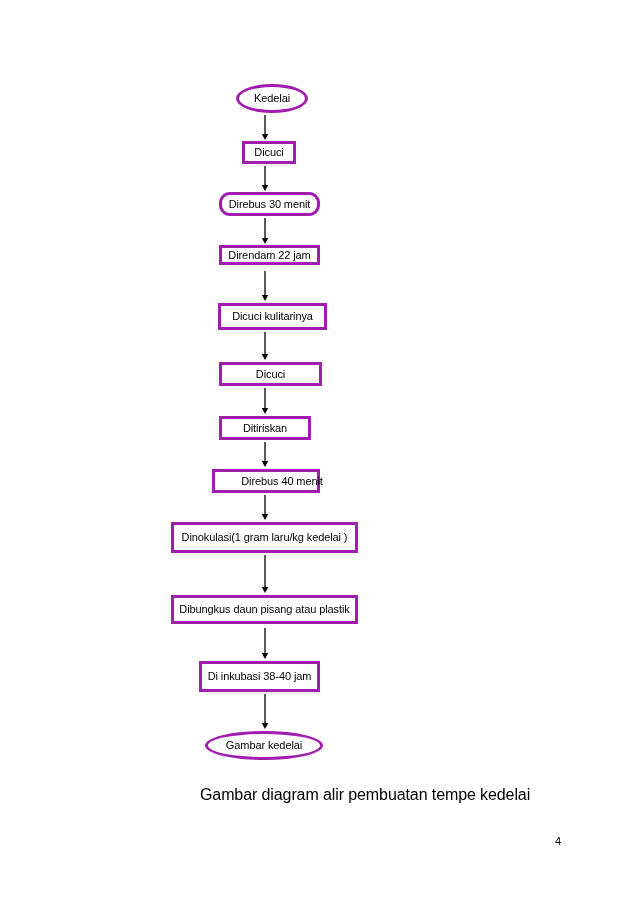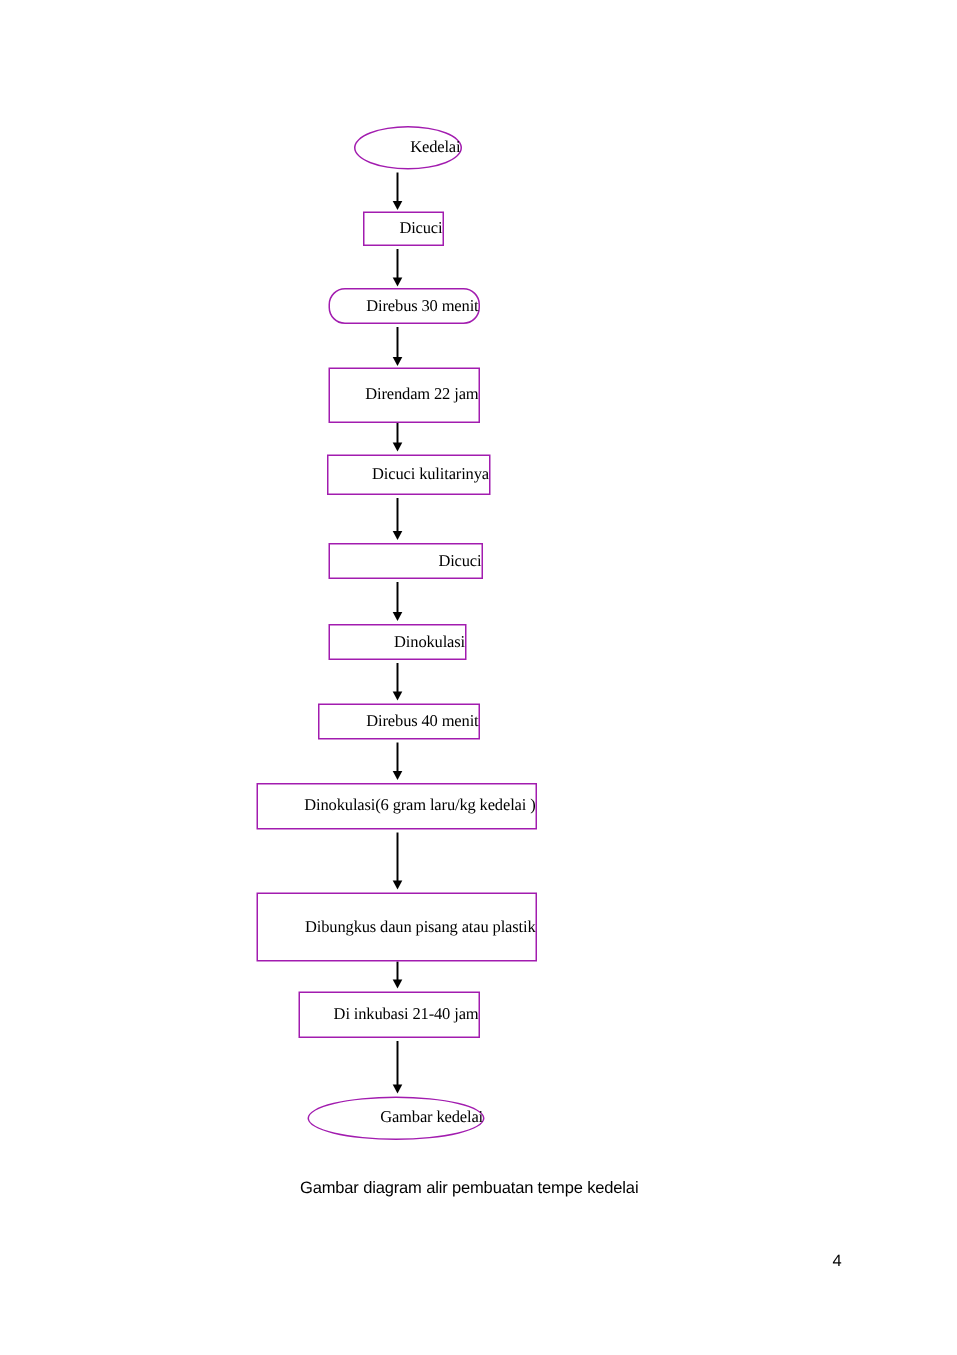--- a/index.html
+++ b/index.html
@@ -14,50 +14,49 @@
   #page {
     position: relative;
     width: 638px;
     height: 903px;
     background: #ffffff;
     overflow: hidden;
   }
   .node {
     position: absolute;
     box-sizing: border-box;
-    border: 1px solid #a21caf;
+    border: 3px solid #a21caf;
     background: #ffffff;
     color: #000000;
     display: flex;
     align-items: center;
-    justify-content: flex-end;
+    justify-content: center;
     text-align: center;
     font-size: 11px;
     line-height: 1.15;
     letter-spacing: -0.1px;
     white-space: nowrap;
-    font-family: Liberation Serif, serif;
   }
   .node.terminator {
     border-radius: 50%;
   }
   .connector {
     position: absolute;
     overflow: visible;
   }
   .connector line {
     stroke: #000000;
     stroke-width: 1.3;
   }
   .connector polygon {
     fill: #000000;
   }
   .caption {
     position: absolute;
-    font-size: 11px;
+    font-size: 16px;
     letter-spacing: -0.1px;
     color: #000000;
     white-space: nowrap;
   }
   .page-number {
     position: absolute;
     font-size: 11px;
     color: #000000;
   }
 </style>
@@ -113,43 +112,43 @@
       </svg>
       <div class="node terminator" style="left: 236px; top: 84px; width: 72px; height: 29px;">
         <span>Kedelai</span>
       </div>
       <div class="node" style="left: 242px; top: 141px; width: 54px; height: 23px;">
         <span>Dicuci</span>
       </div>
       <div class="node" style="left: 219px; top: 192px; width: 101px; height: 24px; border-radius: 11px;">
         <span>Direbus 30 menit</span>
       </div>
-      <div class="node" style="left: 219px; top: 245px; width: 101px; height: 37px;">
+      <div class="node" style="left: 219px; top: 245px; width: 101px; height: 20px;">
         <span>Direndam 22 jam</span>
       </div>
       <div class="node" style="left: 218px; top: 303px; width: 109px; height: 27px;">
         <span>Dicuci kulitarinya</span>
       </div>
       <div class="node" style="left: 219px; top: 362px; width: 103px; height: 24px;">
         <span>Dicuci</span>
       </div>
       <div class="node" style="left: 219px; top: 416px; width: 92px; height: 24px;">
-        <span>Dinokulasi</span>
+        <span>Ditiriskan</span>
       </div>
       <div class="node" style="left: 212px; top: 469px; width: 108px; height: 24px; padding-left: 32px;">
         <span>Direbus 40 menit</span>
       </div>
       <div class="node" style="left: 171px; top: 522px; width: 187px; height: 31px;">
-        <span>Dinokulasi(6 gram laru/kg kedelai )</span>
+        <span>Dinokulasi(1 gram laru/kg kedelai )</span>
       </div>
-      <div class="node" style="left: 171px; top: 595px; width: 187px; height: 46px;">
+      <div class="node" style="left: 171px; top: 595px; width: 187px; height: 29px;">
         <span>Dibungkus daun pisang atau plastik</span>
       </div>
       <div class="node" style="left: 199px; top: 661px; width: 121px; height: 31px;">
-        <span>Di inkubasi 21-40 jam</span>
+        <span>Di inkubasi 38-40 jam</span>
       </div>
       <div class="node terminator" style="left: 205px; top: 731px; width: 118px; height: 29px;">
         <span>Gambar kedelai</span>
       </div>
     </div>
 
   <div class="caption" style="left:200px; top:786px;">Gambar diagram alir pembuatan tempe kedelai</div>
 
   <div class="page-number" style="left:555px; top:835px;">4</div>
 

